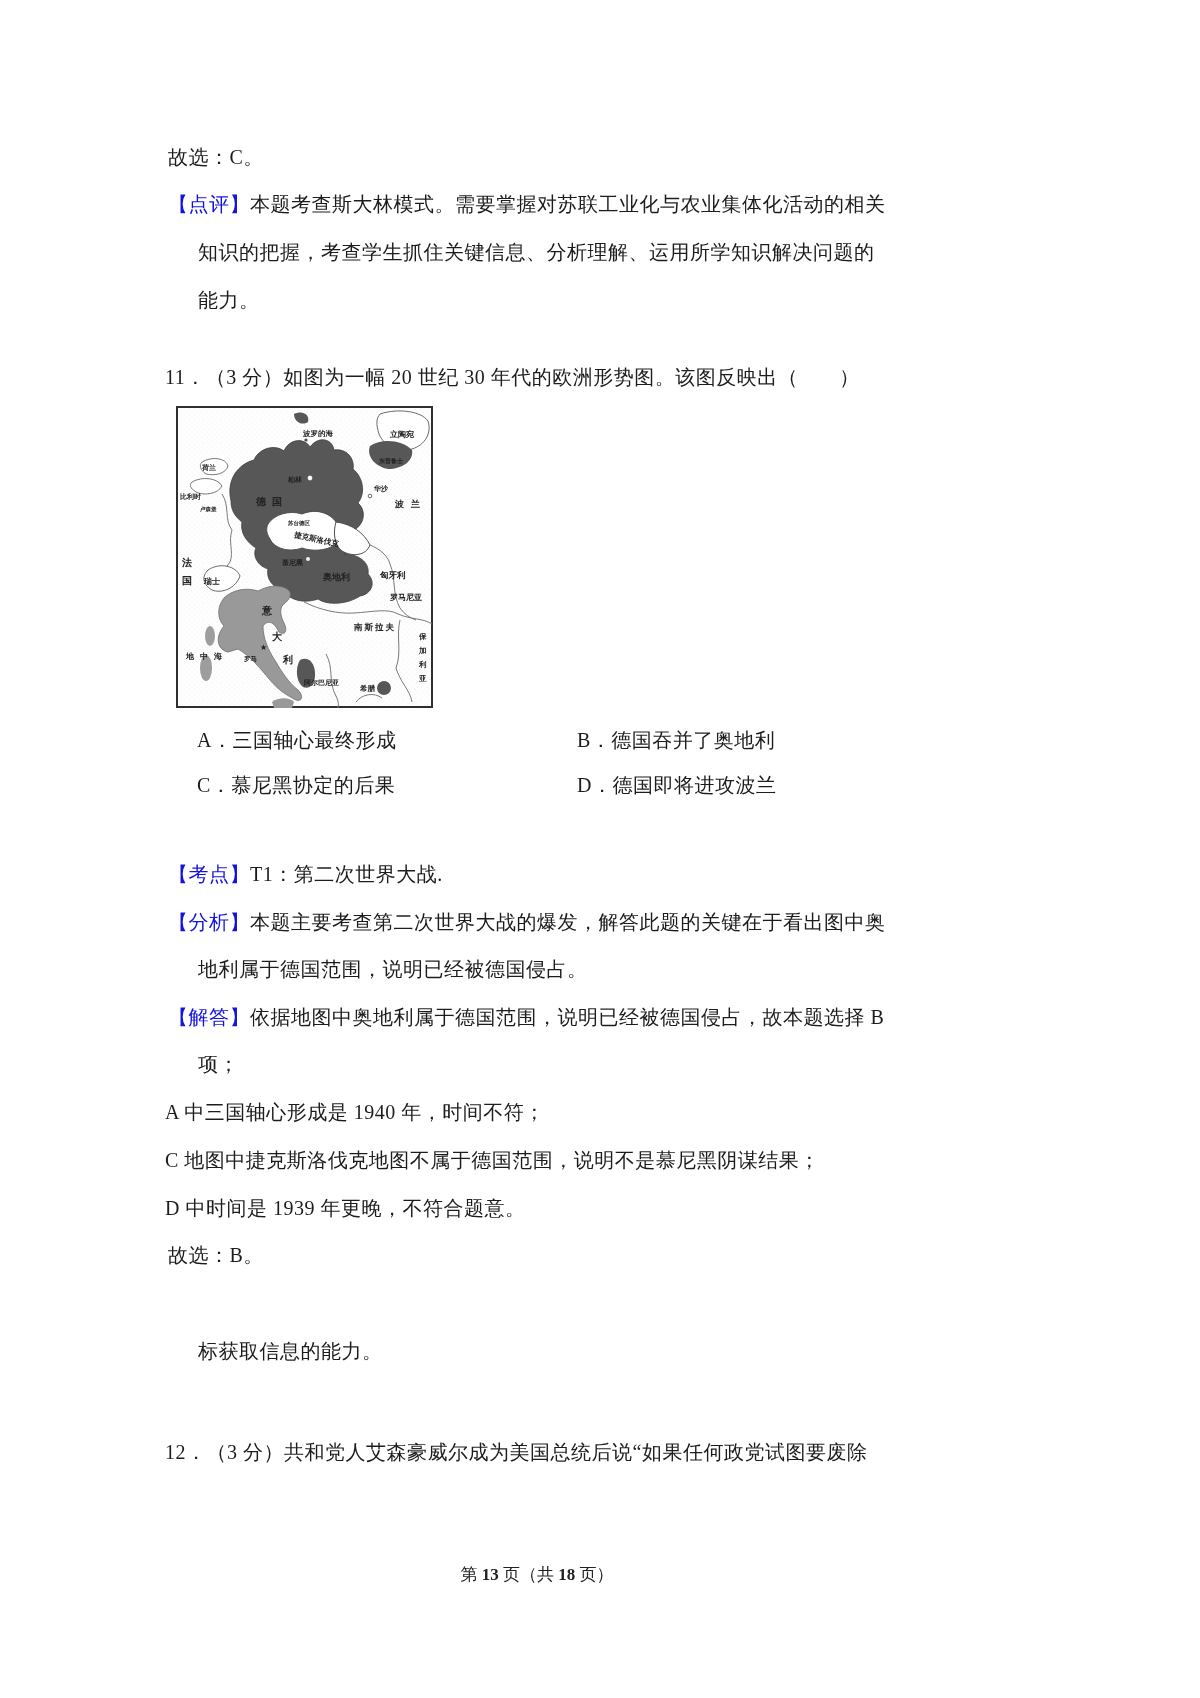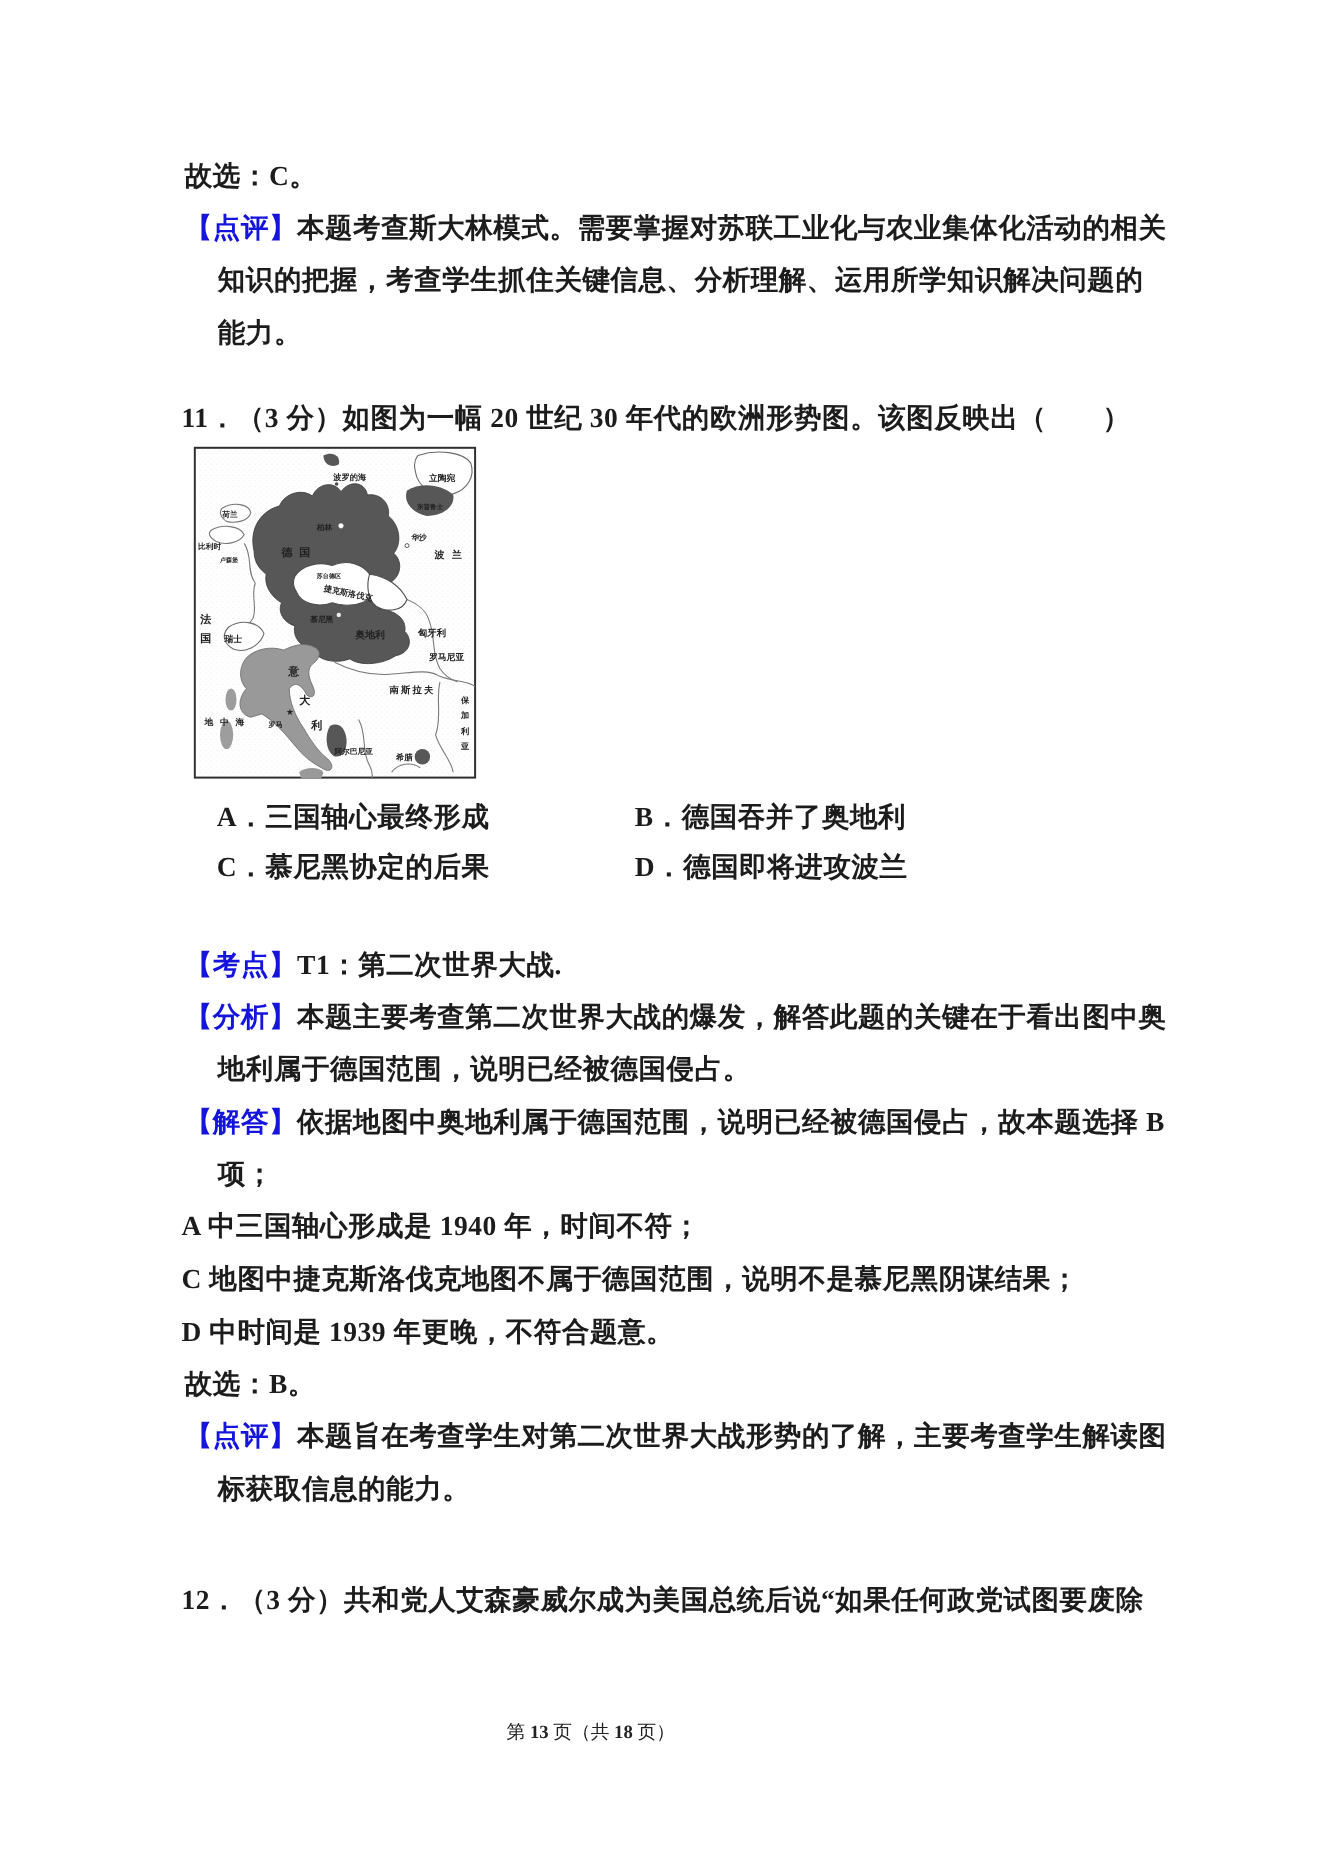--- a/index.html
+++ b/index.html
@@ -1,21 +1,21 @@
 <!DOCTYPE html>
 <html><head>
 <meta charset="utf-8">
 <style>
   html,body{margin:0;padding:0;background:#fff;}
   .page{
     position:relative;width:1200px;height:1698px;background:#ffffff;
     font-family:"Liberation Serif","DejaVu Serif",serif;color:#1c1c1c;
     overflow:hidden;
   }
-  .ln{position:absolute;font-size:25px;line-height:1.25;white-space:pre;letter-spacing:0.5px;font-weight:bold;}
+  .ln{position:absolute;font-size:20px;line-height:1.25;white-space:pre;letter-spacing:0.5px;}
   .tag{color:#1414dd;}
   .footer{position:absolute;left:0;width:1074px;text-align:center;font-size:17px;color:#222;}
   .footer b{font-weight:bold;}
   .mapwrap{position:absolute;left:176px;top:406px;width:257px;height:243px;}
   svg text{font-family:"Liberation Sans","DejaVu Sans",sans-serif;font-weight:700;fill:#222;}
 </style>
 </head>
 <body>
 
 <div class="page">
@@ -129,20 +129,19 @@
 
   <div class="ln" style="left:168px;top:862px;"><span class="tag">【考点】</span><span>T1：第二次世界大战.</span></div>
   <div class="ln" style="left:168px;top:910px;"><span class="tag">【分析】</span><span>本题主要考查第二次世界大战的爆发，解答此题的关键在于看出图中奥</span></div>
   <div class="ln" style="left:198px;top:957px;"><span>地利属于德国范围，说明已经被德国侵占。</span></div>
   <div class="ln" style="left:168px;top:1005px;text-align:right;"><span class="tag">【解答】</span><span>依据地图中奥地利属于德国范围，说明已经被德国侵占，故本题选择 B</span></div>
   <div class="ln" style="left:198px;top:1052px;"><span>项；</span></div>
   <div class="ln" style="left:165px;top:1100px;"><span>A 中三国轴心形成是 1940 年，时间不符；</span></div>
   <div class="ln" style="left:165px;top:1148px;"><span>C 地图中捷克斯洛伐克地图不属于德国范围，说明不是慕尼黑阴谋结果；</span></div>
   <div class="ln" style="left:165px;top:1196px;"><span>D 中时间是 1939 年更晚，不符合题意。</span></div>
   <div class="ln" style="left:168px;top:1243px;"><span>故选：B。</span></div>
-  <div class="ln" style="left:168px;top:1291px;"><span class="tag">【点评】</span><span>本题旨在考查学生对第二次世界大战形势的了解，主要考查学生解读图</span></div>
   <div class="ln" style="left:198px;top:1339px;"><span>标获取信息的能力。</span></div>
 
   <div class="ln" style="left:165px;top:1440px;"><span>12．（3 分）共和党人艾森豪威尔成为美国总统后说“如果任何政党试图要废除</span></div>
 
   <div class="footer" style="top:1563px;"><span>第 </span><b>13</b><span> 页（共 </span><b>18</b><span> 页）</span></div>
 
 </div>
 
 </body></html>

